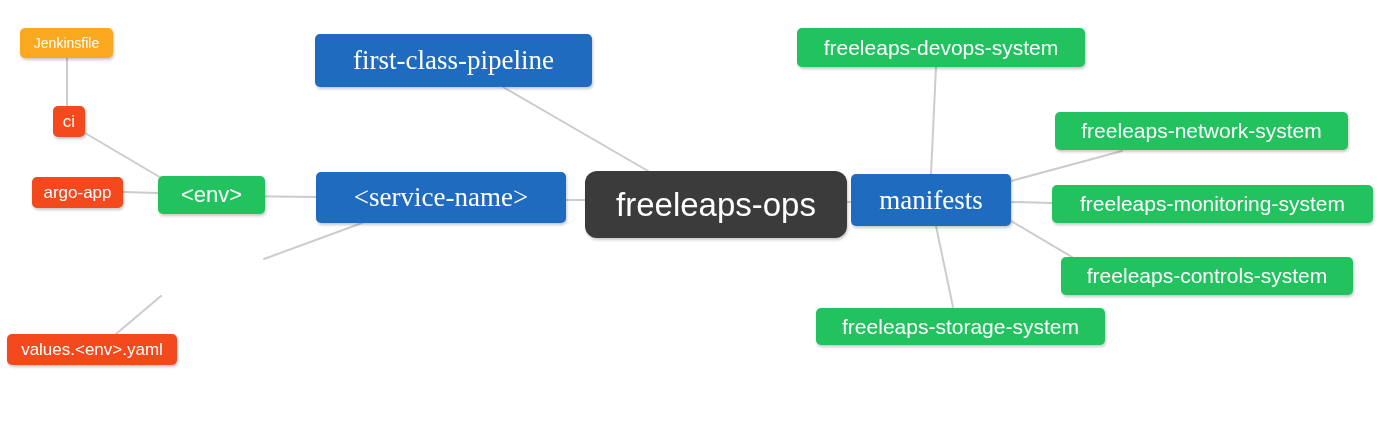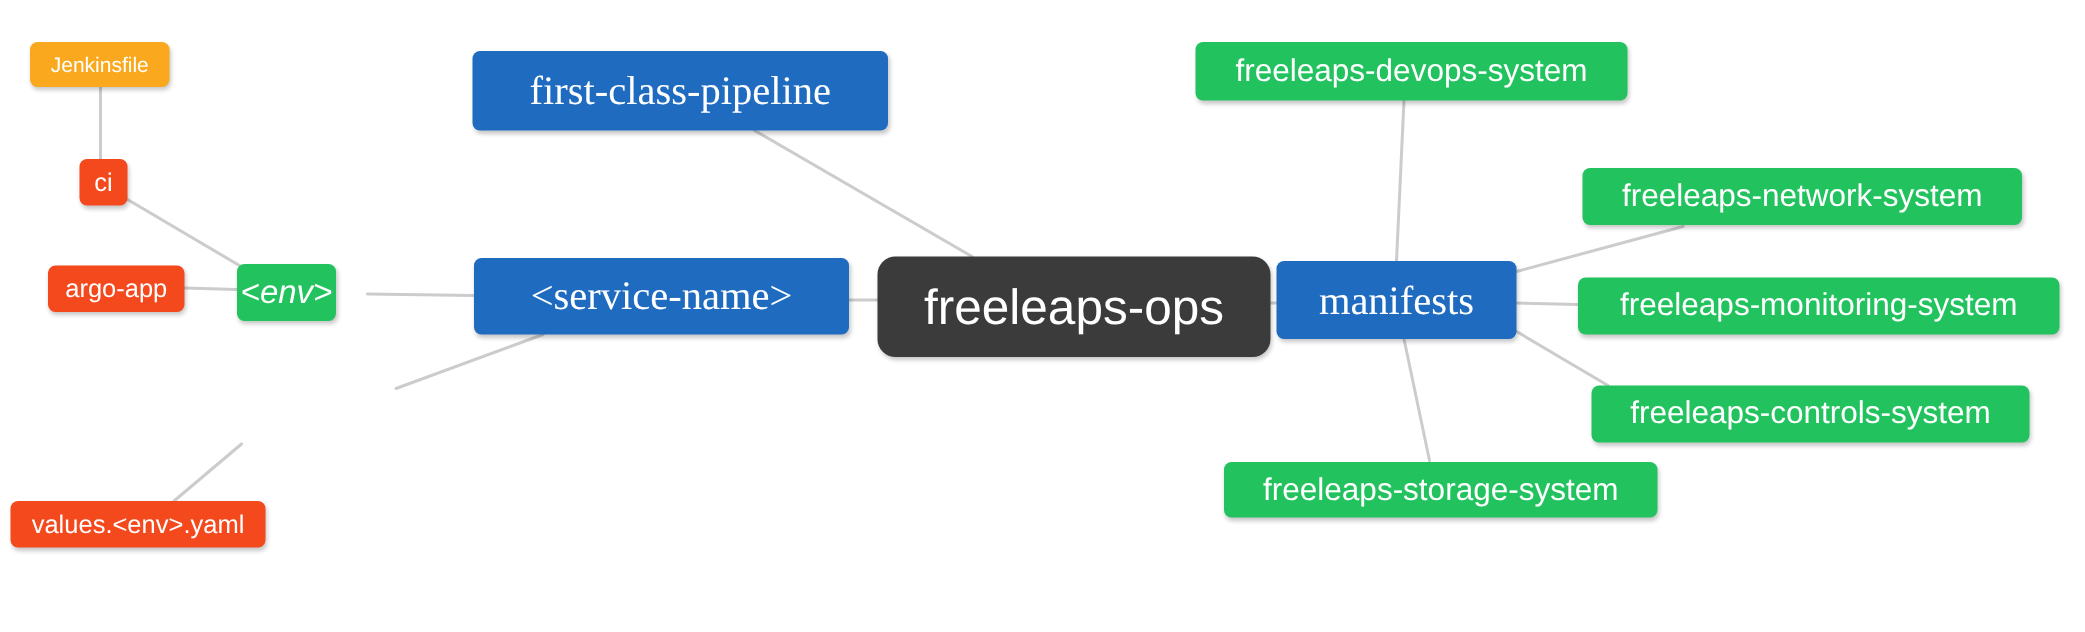--- a/index.html
+++ b/index.html
@@ -74,21 +74,21 @@
     <line x1="1011" y1="221" x2="1072" y2="257"></line>
     <line x1="936" y1="226" x2="953" y2="307"></line>
   </svg>
 
   <div class="node c-orange t-xs" style="left:20px;  top:28px;  width:93px;  height:30px;">Jenkinsfile</div>
 
   <div class="node c-red t-sm" style="left:53px;  top:106px; width:32px;  height:31px;text-align:center;">ci</div>
 
   <div class="node c-red t-sm" style="left:32px;  top:177px; width:91px;  height:31px;">argo-app</div>
 
-  <div class="node c-green t-mid" style="left:158px; top:176px; width:66px;  height:38px;font-style:italic;">&lt;env&gt;</div>
+  <div class="node c-green t-mid" style="left:158px; top:176px; width:107px;  height:38px;">&lt;env&gt;</div>
 
 
   <div class="node c-red t-sm" style="left:7px;   top:334px; width:170px; height:31px;">values.&lt;env&gt;.yaml</div>
 
   <div class="node c-blue t-big" style="left:315px; top:34px;  width:277px; height:53px;">first-class-pipeline</div>
 
   <div class="node c-blue t-big" style="left:316px; top:172px; width:250px; height:51px;">&lt;service-name&gt;</div>
 
   <div class="node c-dark t-root" style="left:585px; top:171px; width:262px; height:67px;">freeleaps-ops</div>
 

